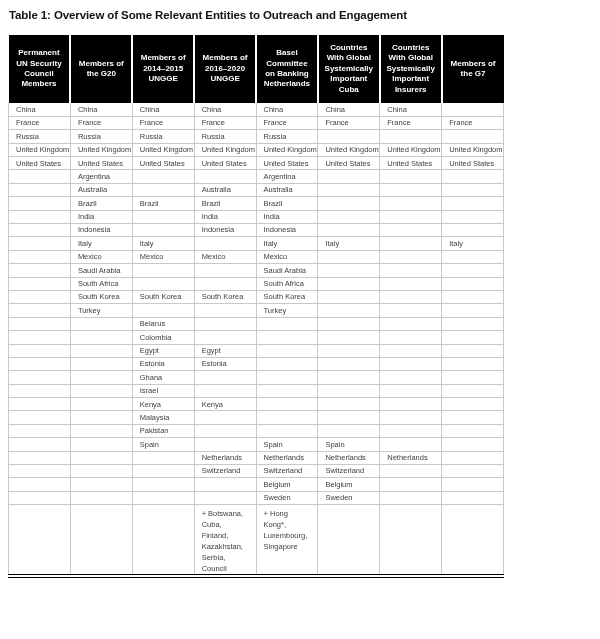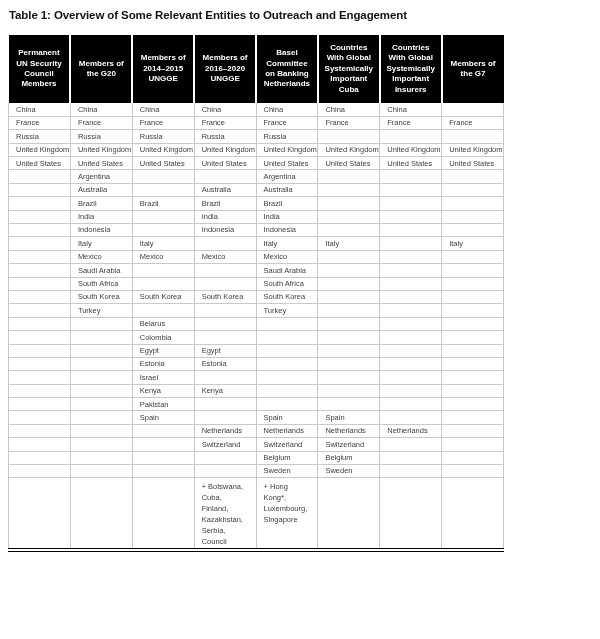--- a/index.html
+++ b/index.html
@@ -320,32 +320,52 @@
           <td>Estonia</td>
           <td>Estonia</td>
           <td></td>
           <td></td>
           <td></td>
           <td></td>
         </tr>
         <tr>
           <td></td>
           <td></td>
+          <td>Ghana</td>
+          <td></td>
+          <td></td>
+          <td></td>
+          <td></td>
+          <td></td>
+        </tr>
+        <tr>
+          <td></td>
+          <td></td>
           <td>Israel</td>
           <td></td>
           <td></td>
           <td></td>
           <td></td>
           <td></td>
         </tr>
         <tr>
           <td></td>
           <td></td>
           <td>Kenya</td>
           <td>Kenya</td>
+          <td></td>
+          <td></td>
+          <td></td>
+          <td></td>
+        </tr>
+        <tr>
+          <td></td>
+          <td></td>
+          <td>Malaysia</td>
+          <td></td>
           <td></td>
           <td></td>
           <td></td>
           <td></td>
         </tr>
         <tr>
           <td></td>
           <td></td>
           <td>Pakistan</td>
           <td></td>

